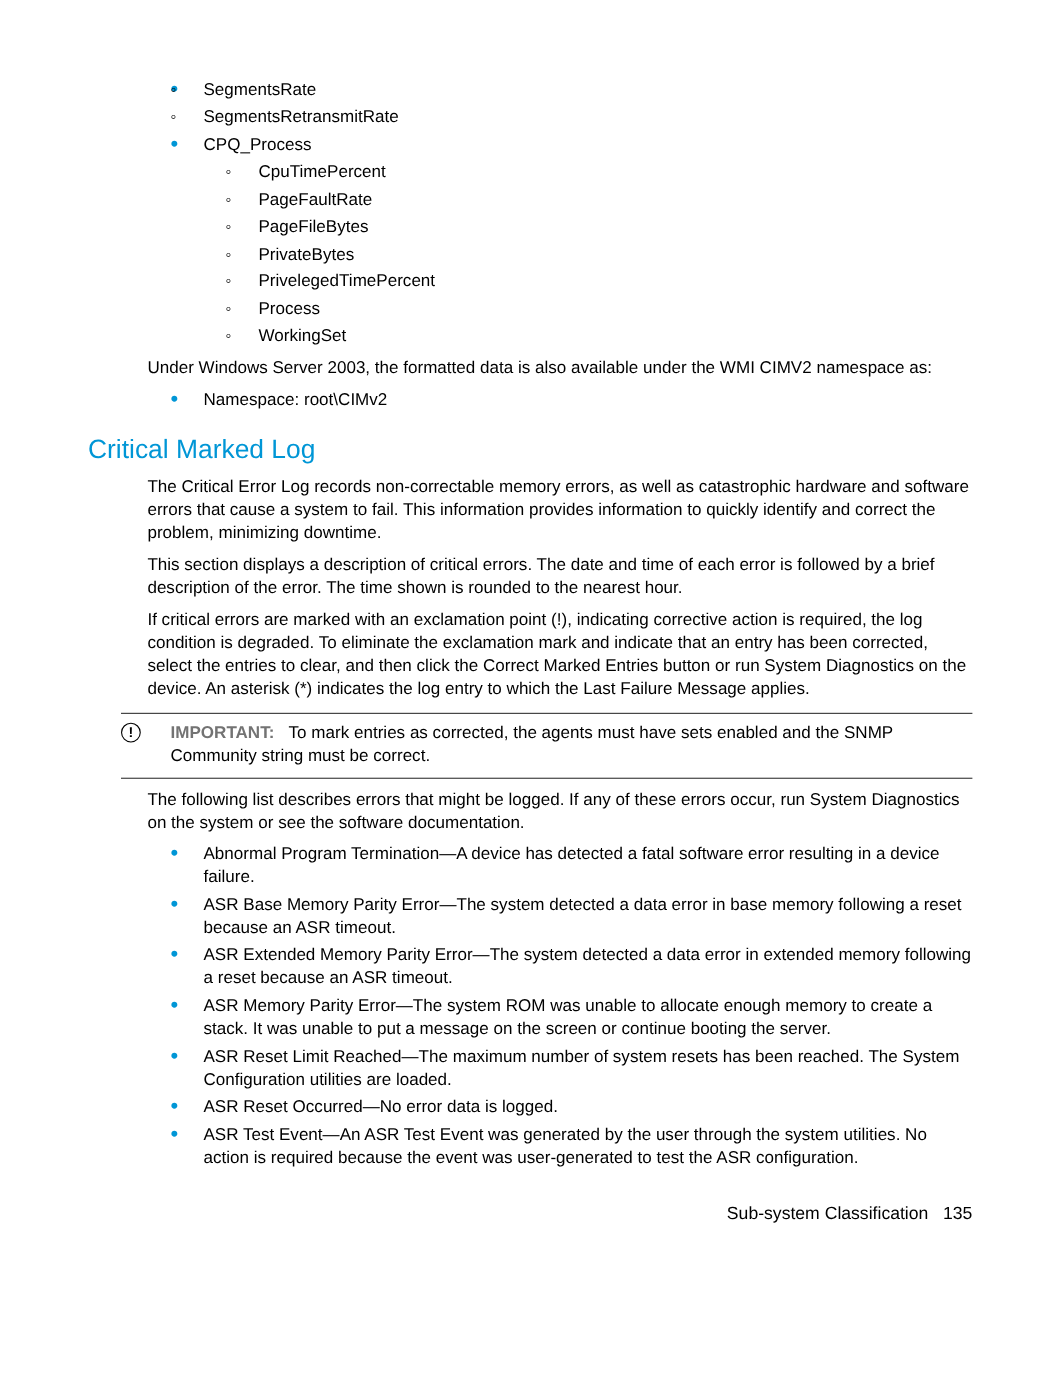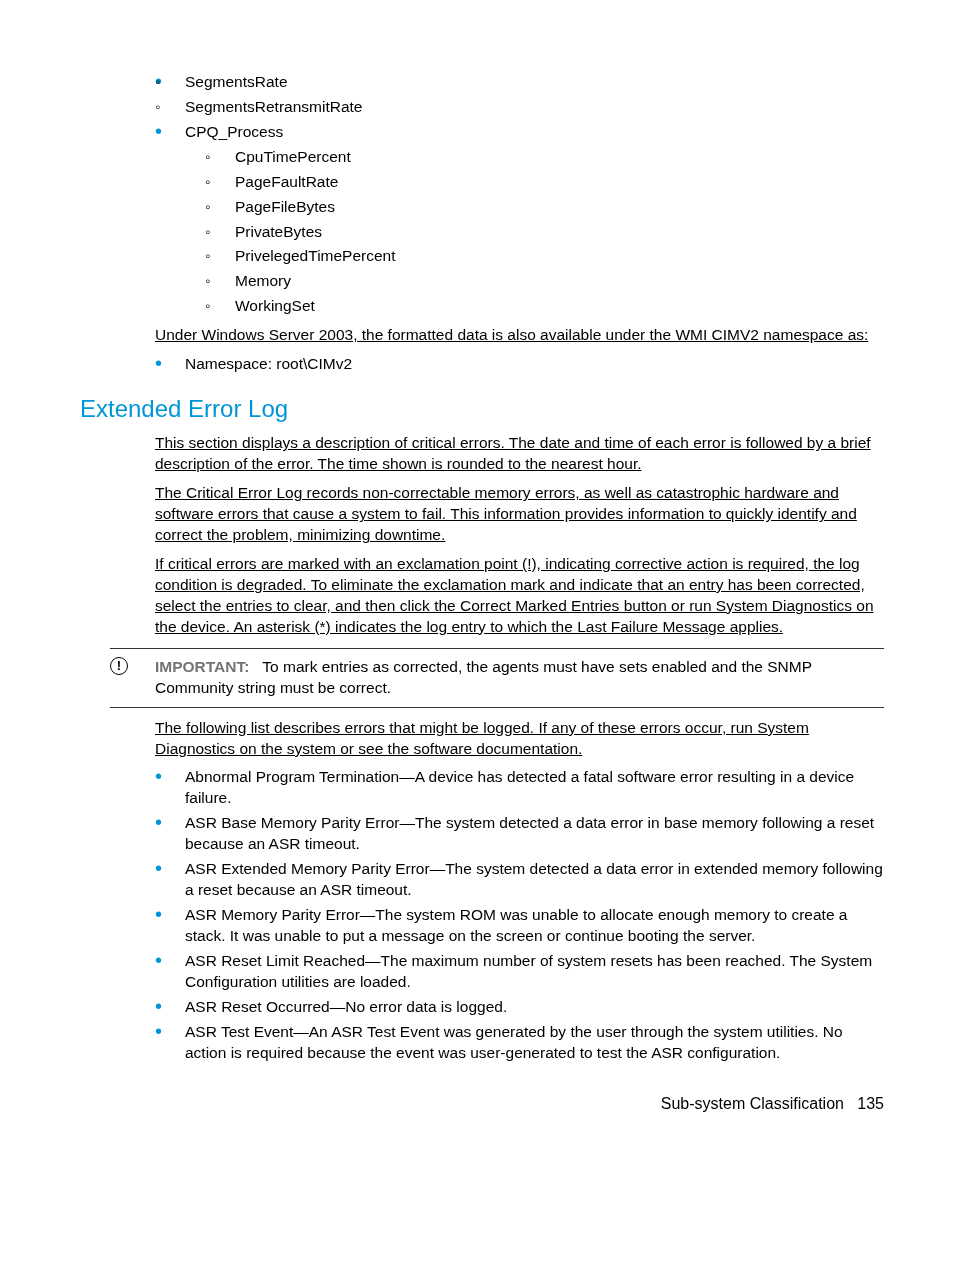--- a/index.html
+++ b/index.html
@@ -46,22 +46,21 @@
   }
   ul.circle > li::before {
     content: "◦";
     position: absolute;
     left: 0;
     top: 0;
     color: #000;
     font-size: 15px;
   }
   .para {
-    margin: 8px 0 8px 75px;
-    text-decoration: underline;
+    margin: 8px 0 8px 54px;
   }
   h2.section {
     color: #0096d6;
     font-weight: normal;
     font-size: 24px;
     margin: 18px 0 8px 0;
   }
   .note-box {
     margin: 10px 0 10px 30px;
     border-top: 1px solid #333;
@@ -114,36 +113,36 @@
 
   <ul class="bullet">
     <li>
       <span>CPQ_Process</span>
       <ul class="circle">
         <li><span>CpuTimePercent</span></li>
         <li><span>PageFaultRate</span></li>
         <li><span>PageFileBytes</span></li>
         <li><span>PrivateBytes</span></li>
         <li><span>PrivelegedTimePercent</span></li>
-        <li><span>Memory</span></li>
+        <li><span>Process</span></li>
         <li><span>WorkingSet</span></li>
       </ul>
     </li>
   </ul>
 
   <p class="para">Under Windows Server 2003, the formatted data is also available under the WMI CIMV2 namespace as:</p>
 
   <ul class="bullet">
     <li><span>Namespace: root\CIMv2</span></li>
   </ul>
 
-  <h2 class="section">Extended Error Log</h2>
+  <h2 class="section">Critical Marked Log</h2>
 
+  <p class="para">The Critical Error Log records non-correctable memory errors, as well as catastrophic hardware and software errors that cause a system to fail. This information provides information to quickly identify and correct the problem, minimizing downtime.</p>
   <p class="para">This section displays a description of critical errors. The date and time of each error is followed by a brief description of the error. The time shown is rounded to the nearest hour.</p>
-  <p class="para">The Critical Error Log records non-correctable memory errors, as well as catastrophic hardware and software errors that cause a system to fail. This information provides information to quickly identify and correct the problem, minimizing downtime.</p>
   <p class="para">If critical errors are marked with an exclamation point (!), indicating corrective action is required, the log condition is degraded. To eliminate the exclamation mark and indicate that an entry has been corrected, select the entries to clear, and then click the Correct Marked Entries button or run System Diagnostics on the device. An asterisk (*) indicates the log entry to which the Last Failure Message applies.</p>
 
   <div class="note-box">
     <div class="note-icon">!</div>
     <div class="note-text">
       <span class="important-label">IMPORTANT:</span>
       &nbsp;&nbsp;<span>To mark entries as corrected, the agents must have sets enabled and the SNMP Community string must be correct.</span>
     </div>
   </div>
 

